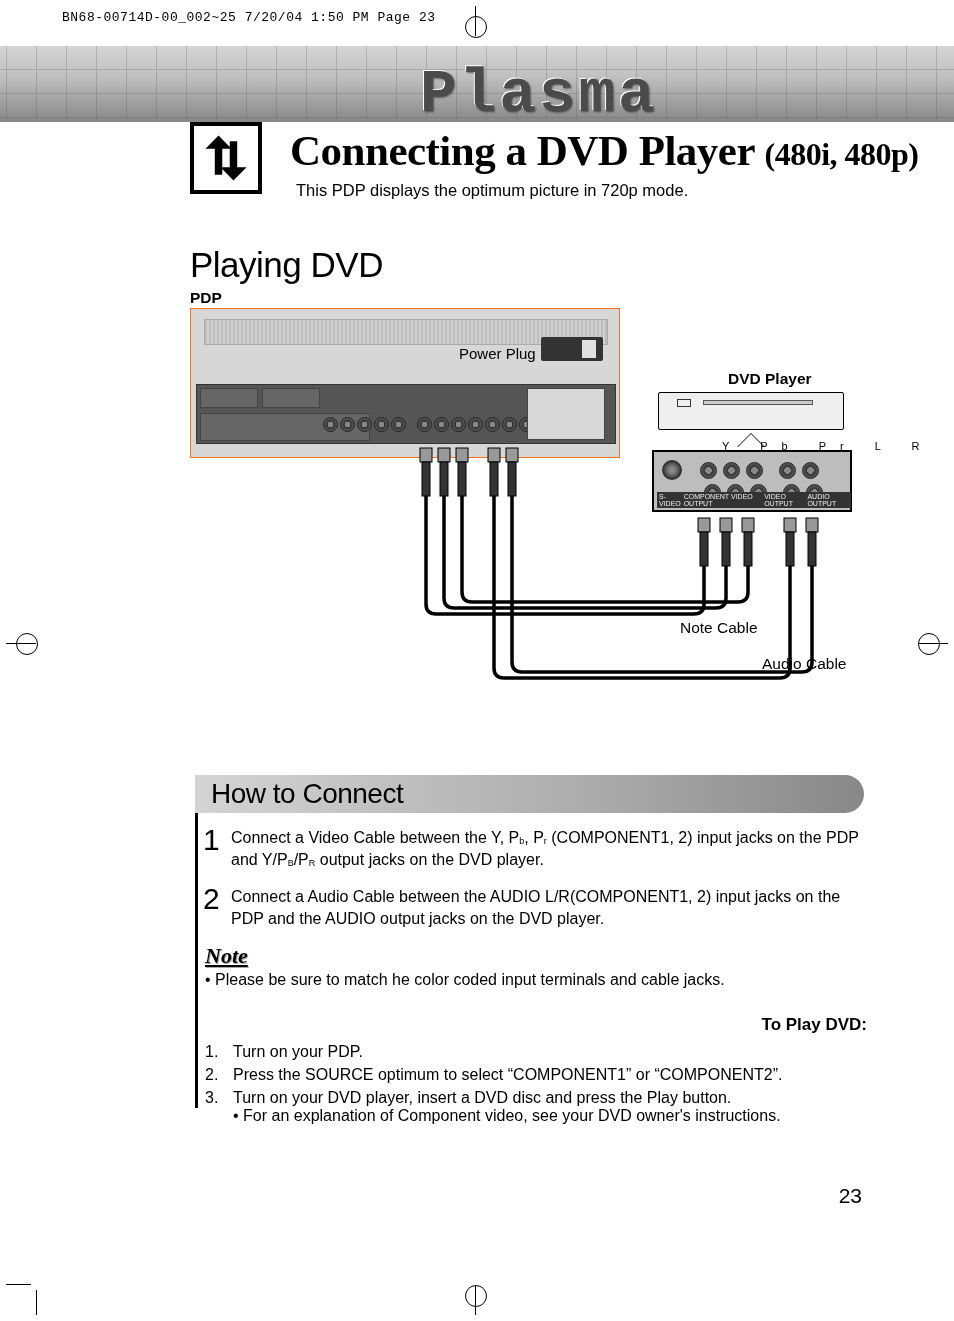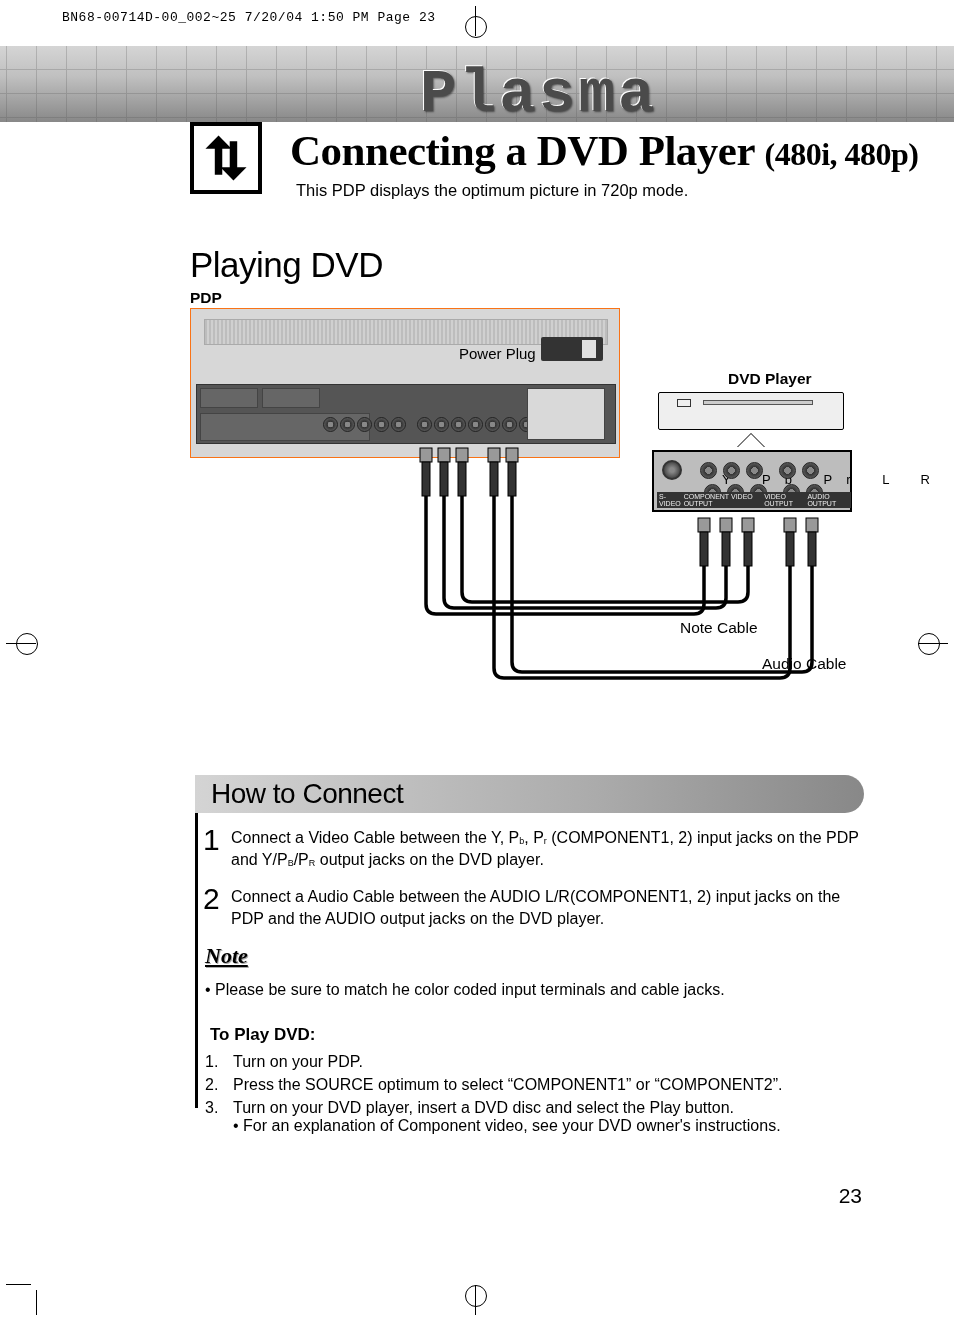--- a/index.html
+++ b/index.html
@@ -363,25 +363,24 @@
     }
     .dvd-back .svideo {
       width: 20px; height: 20px;
       background: radial-gradient(circle, #888 20%, #222 100%);
       border-radius: 50%;
       border: 2px solid #333;
     }
     .dvd-back .lbl-row {
       position: absolute;
       top: -12px; left: 68px;
-      font-size: 13px;
+      font-size: 11px;
       letter-spacing: 14px;
       color: #000;
       white-space: nowrap;
-      margin-top: 32px;
     }
     .dvd-back .bottom-lbls {
       position: absolute;
       bottom: 2px;
       left: 3px;
       font-size: 7px;
       display: flex;
       gap: 2px;
       width: 194px;
       justify-content: space-between;
@@ -471,28 +470,29 @@
       font-family: Georgia, 'Times New Roman', serif;
       font-style: italic;
       font-weight: bold;
       font-size: 22px;
       text-decoration: underline;
       text-shadow: 1px 1px 0 #aaa;
       margin: 8px 0 0 10px;
     }
     .note-bullet {
       font-size: 16px;
-      margin: 12px 0 0 10px;
+      margin: 2px 0 0 10px;
       font-weight: 300;
     }
     
     .toplay {
       font-weight: bold;
       font-size: 17px;
-      margin: 26px 0 8px 15px;
+      margin: 26px 0 8px 25px;
+      text-align: right;
     }
     .ol {
       margin: 4px 0 0 10px;
       font-size: 16px;
       font-weight: 300;
     }
     .ol .li {
       margin-bottom: 5px;
       display: flex;
       gap: 8px;
@@ -677,20 +677,20 @@
       <span class="n">1.</span>
       <span>Turn on your PDP.</span>
     </div>
     <div class="li">
       <span class="n">2.</span>
       <span>Press the SOURCE optimum to select “COMPONENT1” or “COMPONENT2”.</span>
     </div>
     <div class="li">
       <span class="n">3.</span>
       <span>
-        <span>Turn on your DVD player, insert a DVD disc and select the Play button.</span><br>
+        <span>Turn on your DVD player, insert a DVD disc and press the Play button.</span><br>
         <span>• For an explanation of Component video, see your DVD owner's instructions.</span>
       </span>
     </div>
   </div>
 </div>
 
 <div class="page-num">23</div>
 
 </body></html>

